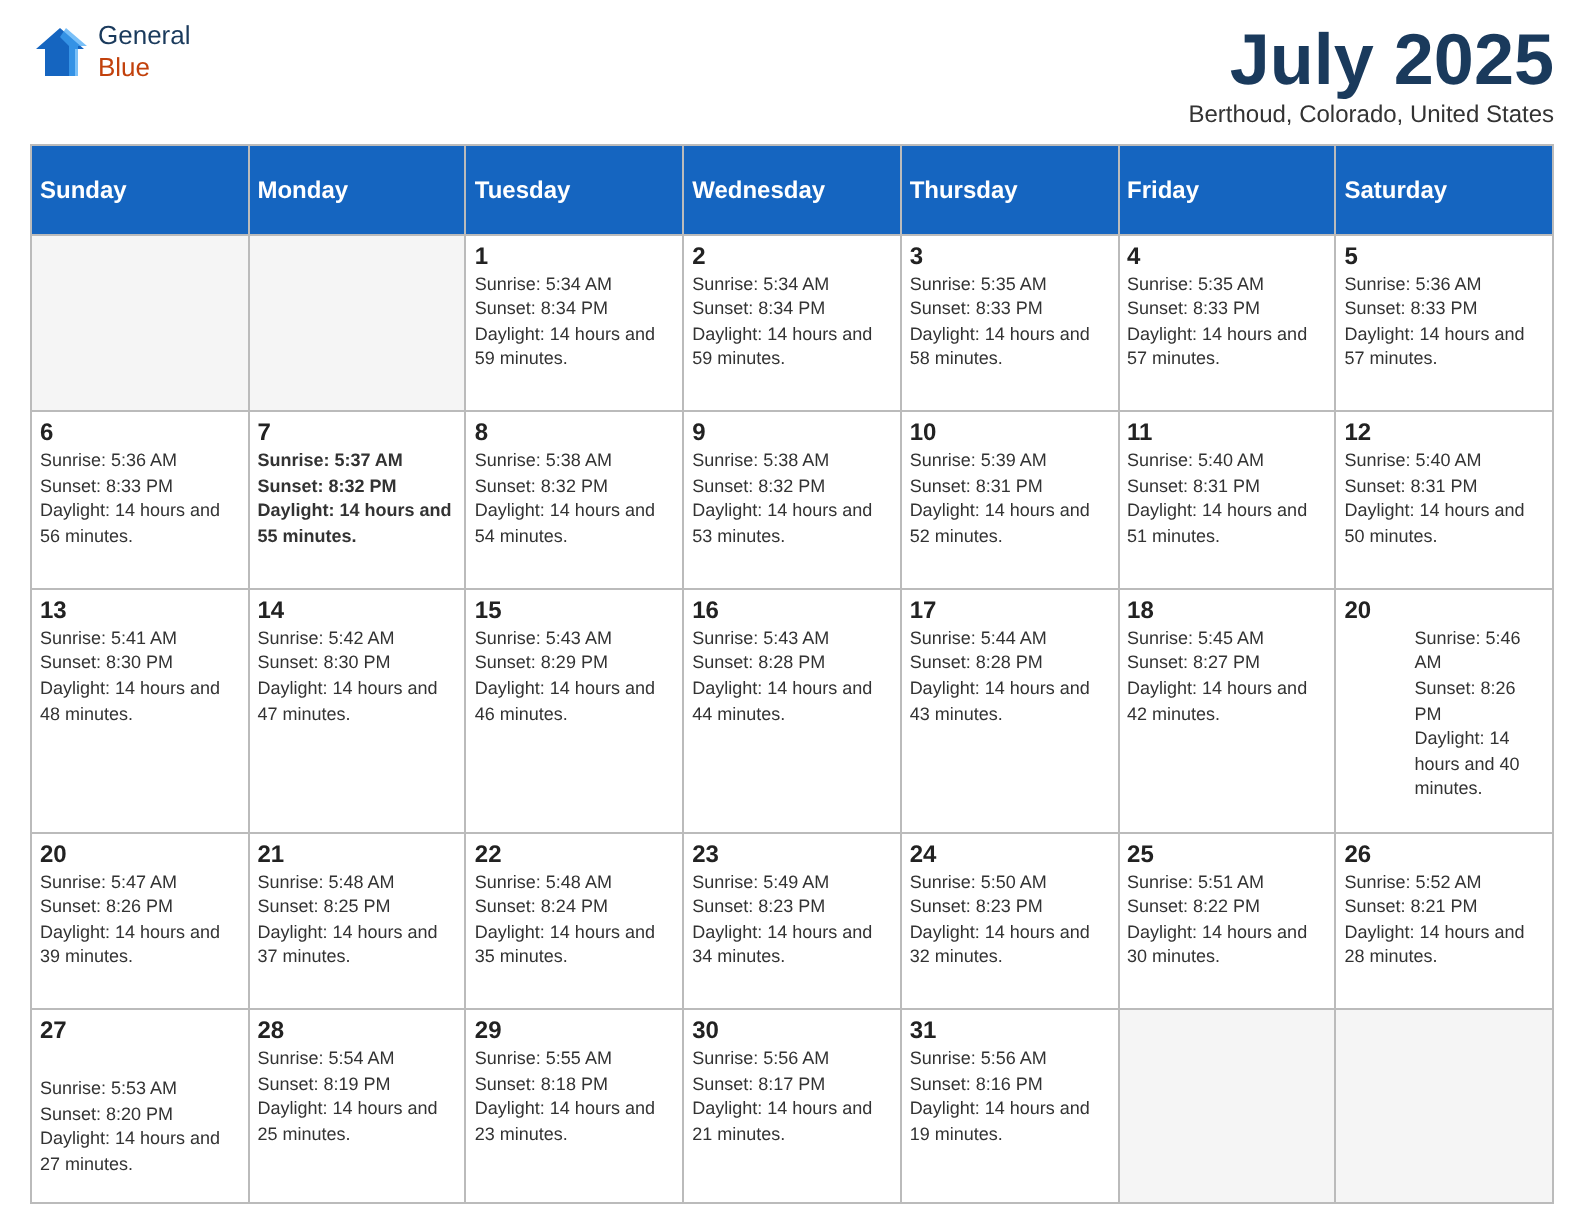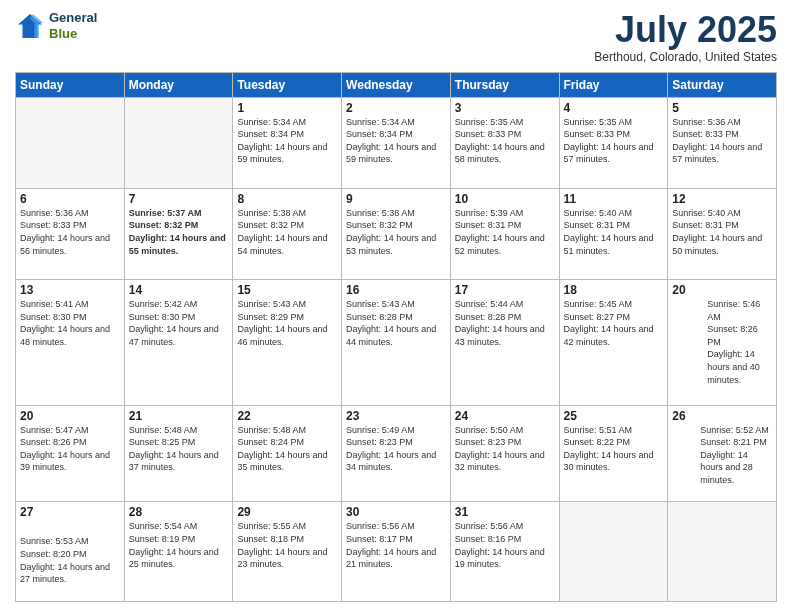--- a/index.html
+++ b/index.html
@@ -23,25 +23,25 @@
       align-items: flex-start;
       margin-bottom: 8px;
     }
     .logo {
       display: flex;
       align-items: center;
       gap: 4px;
     }
     .logo-text {
       font-size: 13px;
-      font-weight: bold;
+      font-weight: normal;
       color: #1a3a5c;
       line-height: 1.2;
     }
-    .logo-blue { color: #4d7c0f; }
+    .logo-blue { color: #c2410c; }
     .logo-icon {
       width: 30px;
       height: 30px;
     }
     .title-area {
       text-align: right;
     }
     .main-title {
       font-size: 36px;
       font-weight: bold;
@@ -56,21 +56,21 @@
       width: 100%;
       flex: 1;
       border-collapse: collapse;
       border: 1px solid #bbb;
     }
     .calendar th {
       background-color: #1565c0;
       color: #fff;
       font-size: 12px;
       font-weight: bold;
-      padding: 5px 4px;
+      padding: 15px 4px;
       text-align: left;
       border: 1px solid #bbb;
     }
     .calendar td {
       vertical-align: top;
       border: 1px solid #bbb;
       padding: 3px 4px;
       font-size: 9.5px;
       color: #222;
       width: calc(100% / 7);
@@ -285,21 +285,21 @@
 Daylight: 14 hours and 32 minutes.</div>
           </td>
           <td>
             <span class="day-number">25</span>
             <div class="day-info" style="white-space: pre-line;">Sunrise: 5:51 AM
 Sunset: 8:22 PM
 Daylight: 14 hours and 30 minutes.</div>
           </td>
           <td>
             <span class="day-number">26</span>
-            <div class="day-info" style="white-space: pre-line; margin-left: 28px;">Sunrise: 5:52 AM
+            <div class="day-info" style="white-space: pre-line;">Sunrise: 5:52 AM
 Sunset: 8:21 PM
 Daylight: 14 hours and 28 minutes.</div>
           </td>
         </tr>
         <tr class="week-row">
           <td>
             <span class="day-number">27</span>
             <div class="day-info" style="white-space: pre-line; margin-top: 16px;">Sunrise: 5:53 AM
 Sunset: 8:20 PM
 Daylight: 14 hours and 27 minutes.</div>

